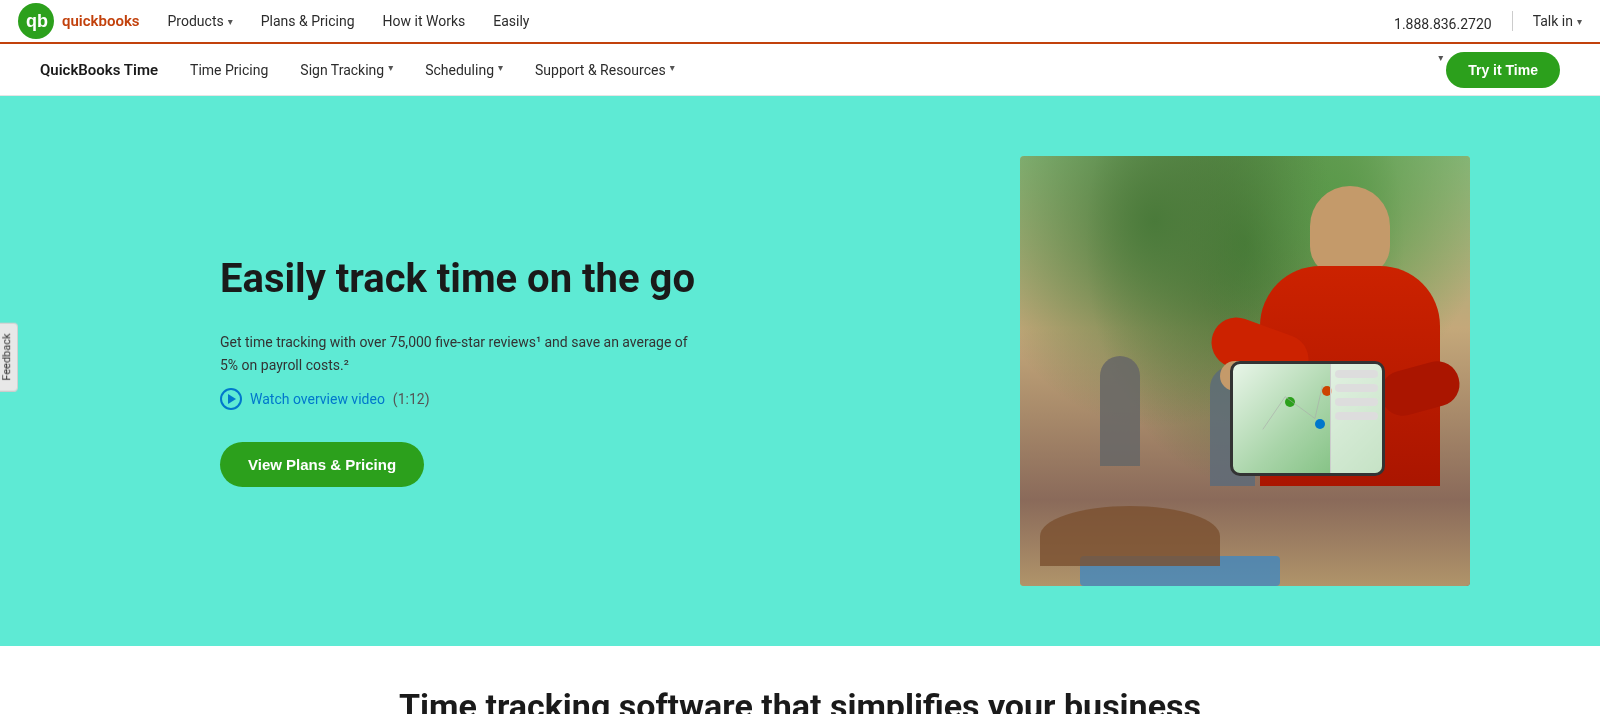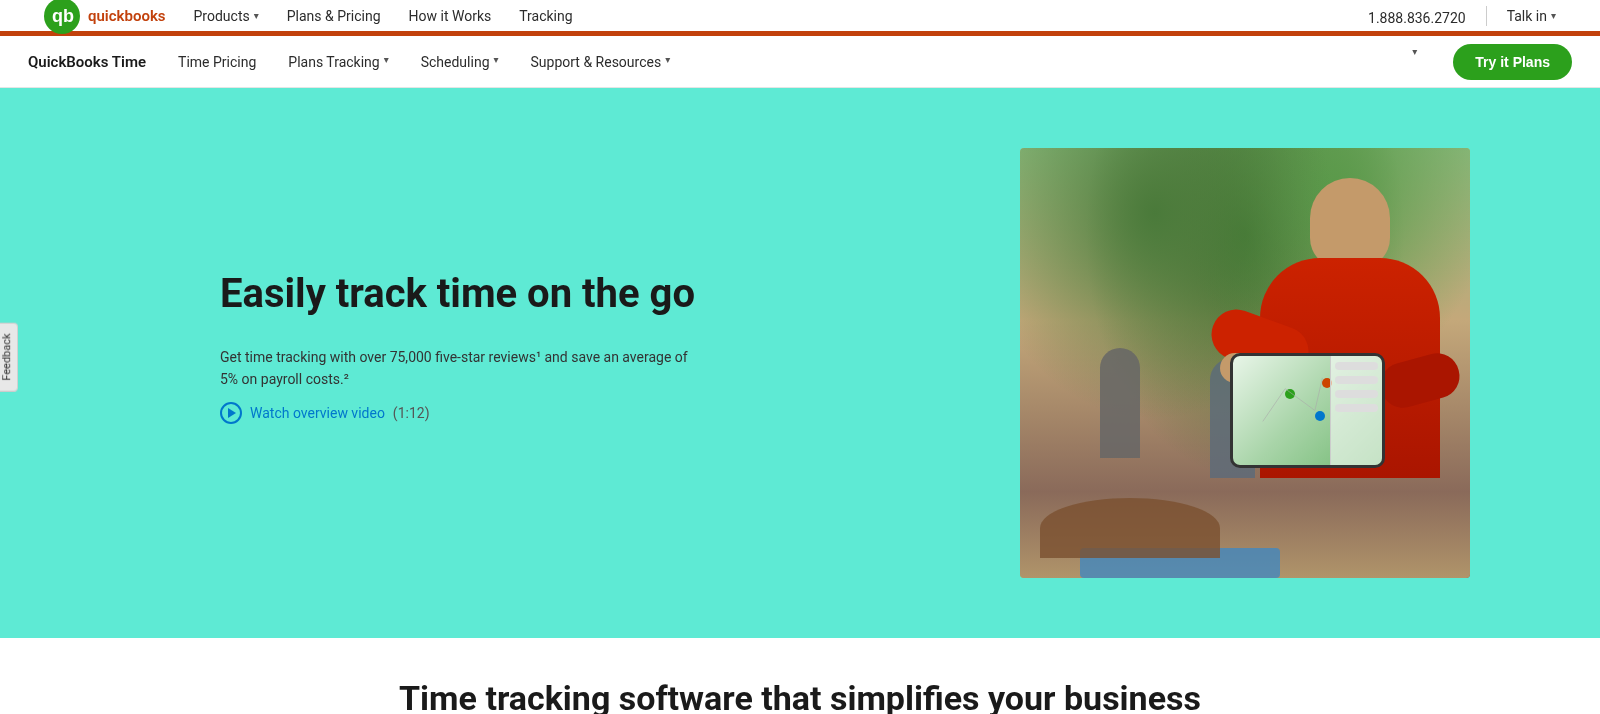--- a/index.html
+++ b/index.html
@@ -3,23 +3,23 @@
   <meta charset="utf-8">
   <style>
     * { margin: 0; padding: 0; box-sizing: border-box; }
     body { font-family: -apple-system, BlinkMacSystemFont, 'Segoe UI', Roboto, sans-serif; background: #fff; color: #1a1a1a; overflow-x: hidden; }
 
     
     .top-nav {
       display: flex;
       align-items: center;
       justify-content: space-between;
-      padding: 0 44px;
-      height: 36px;
-      border-bottom: 5px solid #c2410c;
+      padding: 0 18px;
+      height: 44px;
+      border-bottom: 2px solid #c2410c;
       background: #fff;
     }
     .top-nav-left {
       display: flex;
       align-items: center;
       gap: 28px;
     }
     .logo-area {
       display: flex;
       align-items: center;
@@ -62,21 +62,21 @@
       gap: 4px;
       color: #2c2c2c;
       cursor: pointer;
     }
 
     
     .sub-nav {
       display: flex;
       align-items: center;
       justify-content: space-between;
-      padding: 0 28px;
+      padding: 0 40px;
       height: 52px;
       border-bottom: 1px solid #e5e5e5;
       background: #fff;
     }
     .sub-nav-left {
       display: flex;
       align-items: center;
       gap: 32px;
     }
     .sub-brand {
@@ -253,21 +253,21 @@
       <span>Products</span>
       <span class="chevron-down">▾</span>
     </a>
     <a class="nav-item">
       <span>Plans &amp; Pricing</span>
     </a>
     <a class="nav-item">
       <span>How it Works</span>
     </a>
     <a class="nav-item">
-      <span>Tracking</span>
+      <span>Easily</span>
     </a>
   </div>
   <div class="top-nav-right">
     <div class="talk-to-sales">
       <span>Talk to Sales:</span>
       <span style="margin-left:4px;">1.888.836.2720</span>
       <span class="chevron-down">▾</span>
     </div>
     <div class="divider"></div>
     <div class="sign-in">
@@ -277,46 +277,47 @@
   </div>
 </nav>
 
 <nav class="sub-nav">
   <div class="sub-nav-left">
     <span class="sub-brand">QuickBooks Time</span>
     <a class="sub-nav-item">
       <span>Time Pricing</span>
     </a>
     <a class="sub-nav-item">
-      <span>Plans Tracking</span>
+      <span>Sign Tracking</span>
       <span class="chevron-down">▾</span>
     </a>
     <a class="sub-nav-item">
       <span>Scheduling</span>
       <span class="chevron-down">▾</span>
     </a>
     <a class="sub-nav-item">
       <span>Support &amp; Resources</span>
       <span class="chevron-down">▾</span>
     </a>
   </div>
-  <button class="try-free-btn">Try it Plans</button>
+  <button class="try-free-btn">Try it Time</button>
 </nav>
 
 <section class="hero">
   <div class="hero-content">
     <h1 class="hero-title">Easily track time on the go</h1>
     <p class="hero-desc">Get time tracking with over 75,000 five-star reviews¹ and save an average of 5% on payroll costs.²</p>
     <a class="hero-video-link">
       <span class="play-icon">
         <span class="play-triangle"></span>
       </span>
       <span>Watch overview video</span>
       <span style="color:#555;">(1:12)</span>
     </a>
+    <button class="view-plans-btn">View Plans &amp; Pricing</button>
   </div>
 
   <div class="hero-image-area">
     <div class="hero-image-placeholder">
 
       <div class="hero-img-bg"></div>
 
       <div style="position:absolute;left:80px;bottom:120px;width:40px;height:110px;background:#666;border-radius:20px 20px 0 0;opacity:0.85;"></div>
       <div style="position:absolute;left:190px;bottom:100px;width:45px;height:120px;background:#5a6a7a;border-radius:22px 22px 0 0;opacity:0.8;"></div>
 

